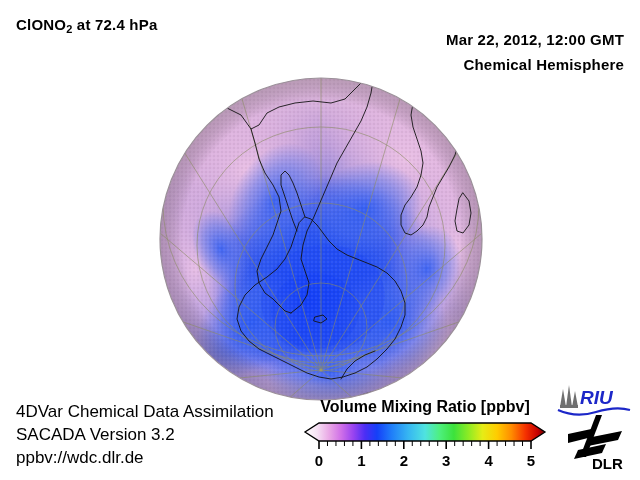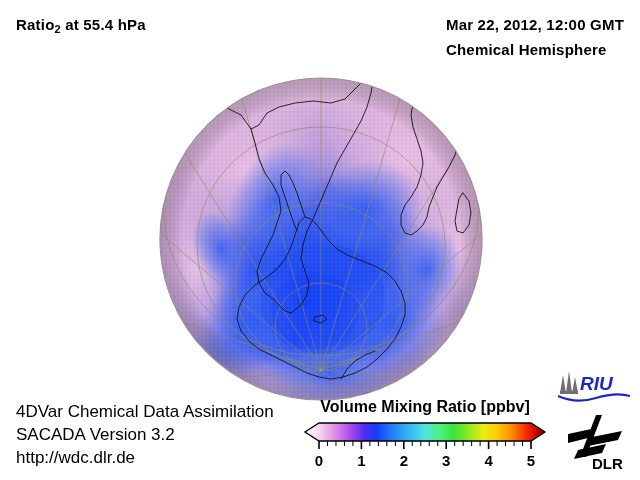--- a/index.html
+++ b/index.html
@@ -19,21 +19,22 @@
   
   #header-left {
     position: absolute;
     left: 16px;
     top: 12px;
     text-align: left;
   }
   #header-right {
     position: absolute;
     right: 16px;
-    top: 12px;
+    top: 27px;
+    text-align: right;
   }
   .hdr-line {
     font-size: 15px;
     font-weight: bold;
     line-height: 25px;
     white-space: nowrap;
     letter-spacing: 0.2px;
   }
   .hdr-line sub {
     font-size: 11px;
@@ -78,38 +79,38 @@
     text-align: center;
     white-space: nowrap;
     margin-bottom: 5px;
   }
   #colorbar-svg { display: block; }
 
   
   #logo-riu {
     position: absolute;
     left: 556px;
-    top: 371px;
+    top: 385px;
     width: 76px;
     height: 34px;
   }
   #logo-dlr {
     position: absolute;
     left: 566px;
     top: 412px;
     width: 66px;
     height: 60px;
   }
   svg { overflow: visible; }
 </style>
 </head>
 <body>
 
 <div id="header-left">
-  <div class="hdr-line"><span>Ratio</span><sub>2</sub><span> at 55.4 hPa</span></div>
+  <div class="hdr-line"><span>ClONO</span><sub>2</sub><span> at 72.4 hPa</span></div>
 </div>
 
 <div id="header-right">
   <div class="hdr-line">Mar 22, 2012, 12:00 GMT</div>
   <div class="hdr-line">Chemical Hemisphere</div>
 </div>
 
 <div id="globe-panel">
 <svg id="globe-svg" width="332" height="332" viewBox="0 0 332 332" xmlns="http://www.w3.org/2000/svg">
   <defs>
@@ -259,21 +260,21 @@
          M 312 300 L 316 310 L 318 318"></path>
   </g>
 
   <circle cx="166" cy="166" r="161" fill="none" stroke="#9a8f98" stroke-width="1.2"></circle>
 </svg>
 </div>
 
 <div id="credits">
   <div class="credit-line">4DVar Chemical Data Assimilation</div>
   <div class="credit-line">SACADA Version 3.2</div>
-  <div class="credit-line">http://wdc.dlr.de</div>
+  <div class="credit-line">ppbv://wdc.dlr.de</div>
 </div>
 
 <div id="colorbar-block">
   <div id="colorbar-title">Volume Mixing Ratio [ppbv]</div>
   <svg id="colorbar-svg" width="240" height="48" viewBox="0 0 240 48" xmlns="http://www.w3.org/2000/svg">
     <defs>
       <linearGradient id="cbGrad" x1="0" y1="0" x2="1" y2="0">
           <stop offset="0" stop-color="#ffffff"></stop>
           <stop offset="0.05" stop-color="#f6e2f4"></stop>
           <stop offset="0.1" stop-color="#e9a8e6"></stop>

